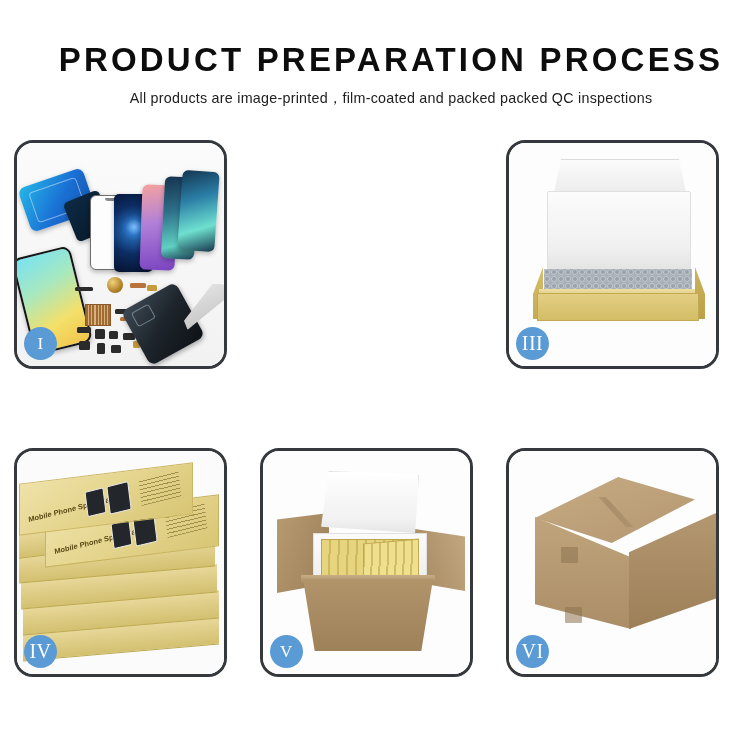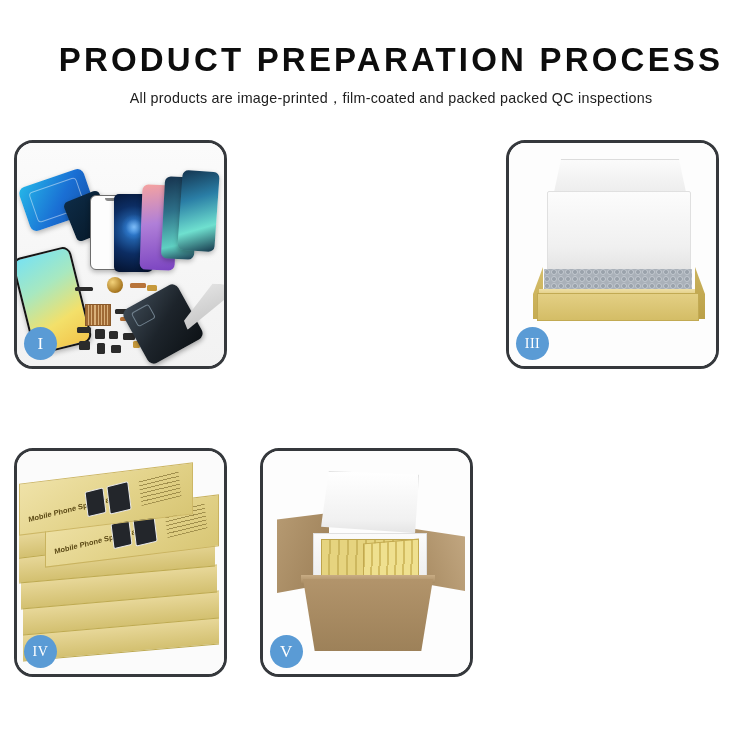--- a/index.html
+++ b/index.html
@@ -40,21 +40,21 @@
   .scene { position: absolute; inset: 0; overflow: hidden; }
 
   .badge {
     position: absolute; left: 7px; bottom: 6px;
     width: 33px; height: 33px; border-radius: 50%;
     background: #5a9bd5; color: #ffffff;
     font-family: "Liberation Serif", serif;
     font-size: 17px; line-height: 33px; text-align: center;
     letter-spacing: .5px; z-index: 40;
   }
-  .badge.wide { font-size: 14px; }
+  .badge.wide { font-size: 20px; }
 
   
   .s1 { background: linear-gradient(180deg,#fbfbfb 0%,#f2f2f2 100%); }
   .ph {
     position: absolute; border-radius: 6px;
     box-shadow: 0 2px 5px rgba(0,0,0,.28);
   }
   .ph-blue {
     left: 6px; top: 34px; width: 68px; height: 46px;
     background: linear-gradient(135deg,#25b7e8 0%,#1a6fd4 55%,#1552a8 100%);
@@ -401,15 +401,26 @@
         <div class="c5-foam-lid"></div>
         <div class="c5-foam-box"></div>
         <div class="c5-inner"></div>
         <div class="c5-inner2"></div>
         <div class="c5-rim"></div>
         <div class="c5-body"></div>
       </div>
       <div class="badge">V</div>
     </div>
 
+    <div class="panel p-c3 p-r2">
+      <div class="scene s6">
+        <div class="c6-top"></div>
+        <div class="c6-seam"></div>
+        <div class="c6-left"></div>
+        <div class="c6-right"></div>
+        <div class="c6-tape" style="left:52px; top:96px;  width:17px; height:16px;"></div>
+        <div class="c6-tape" style="left:56px; top:156px; width:17px; height:16px;"></div>
+      </div>
+      <div class="badge wide">VI</div>
+    </div>
 
   </div>
 </div>
 
 </body></html>

